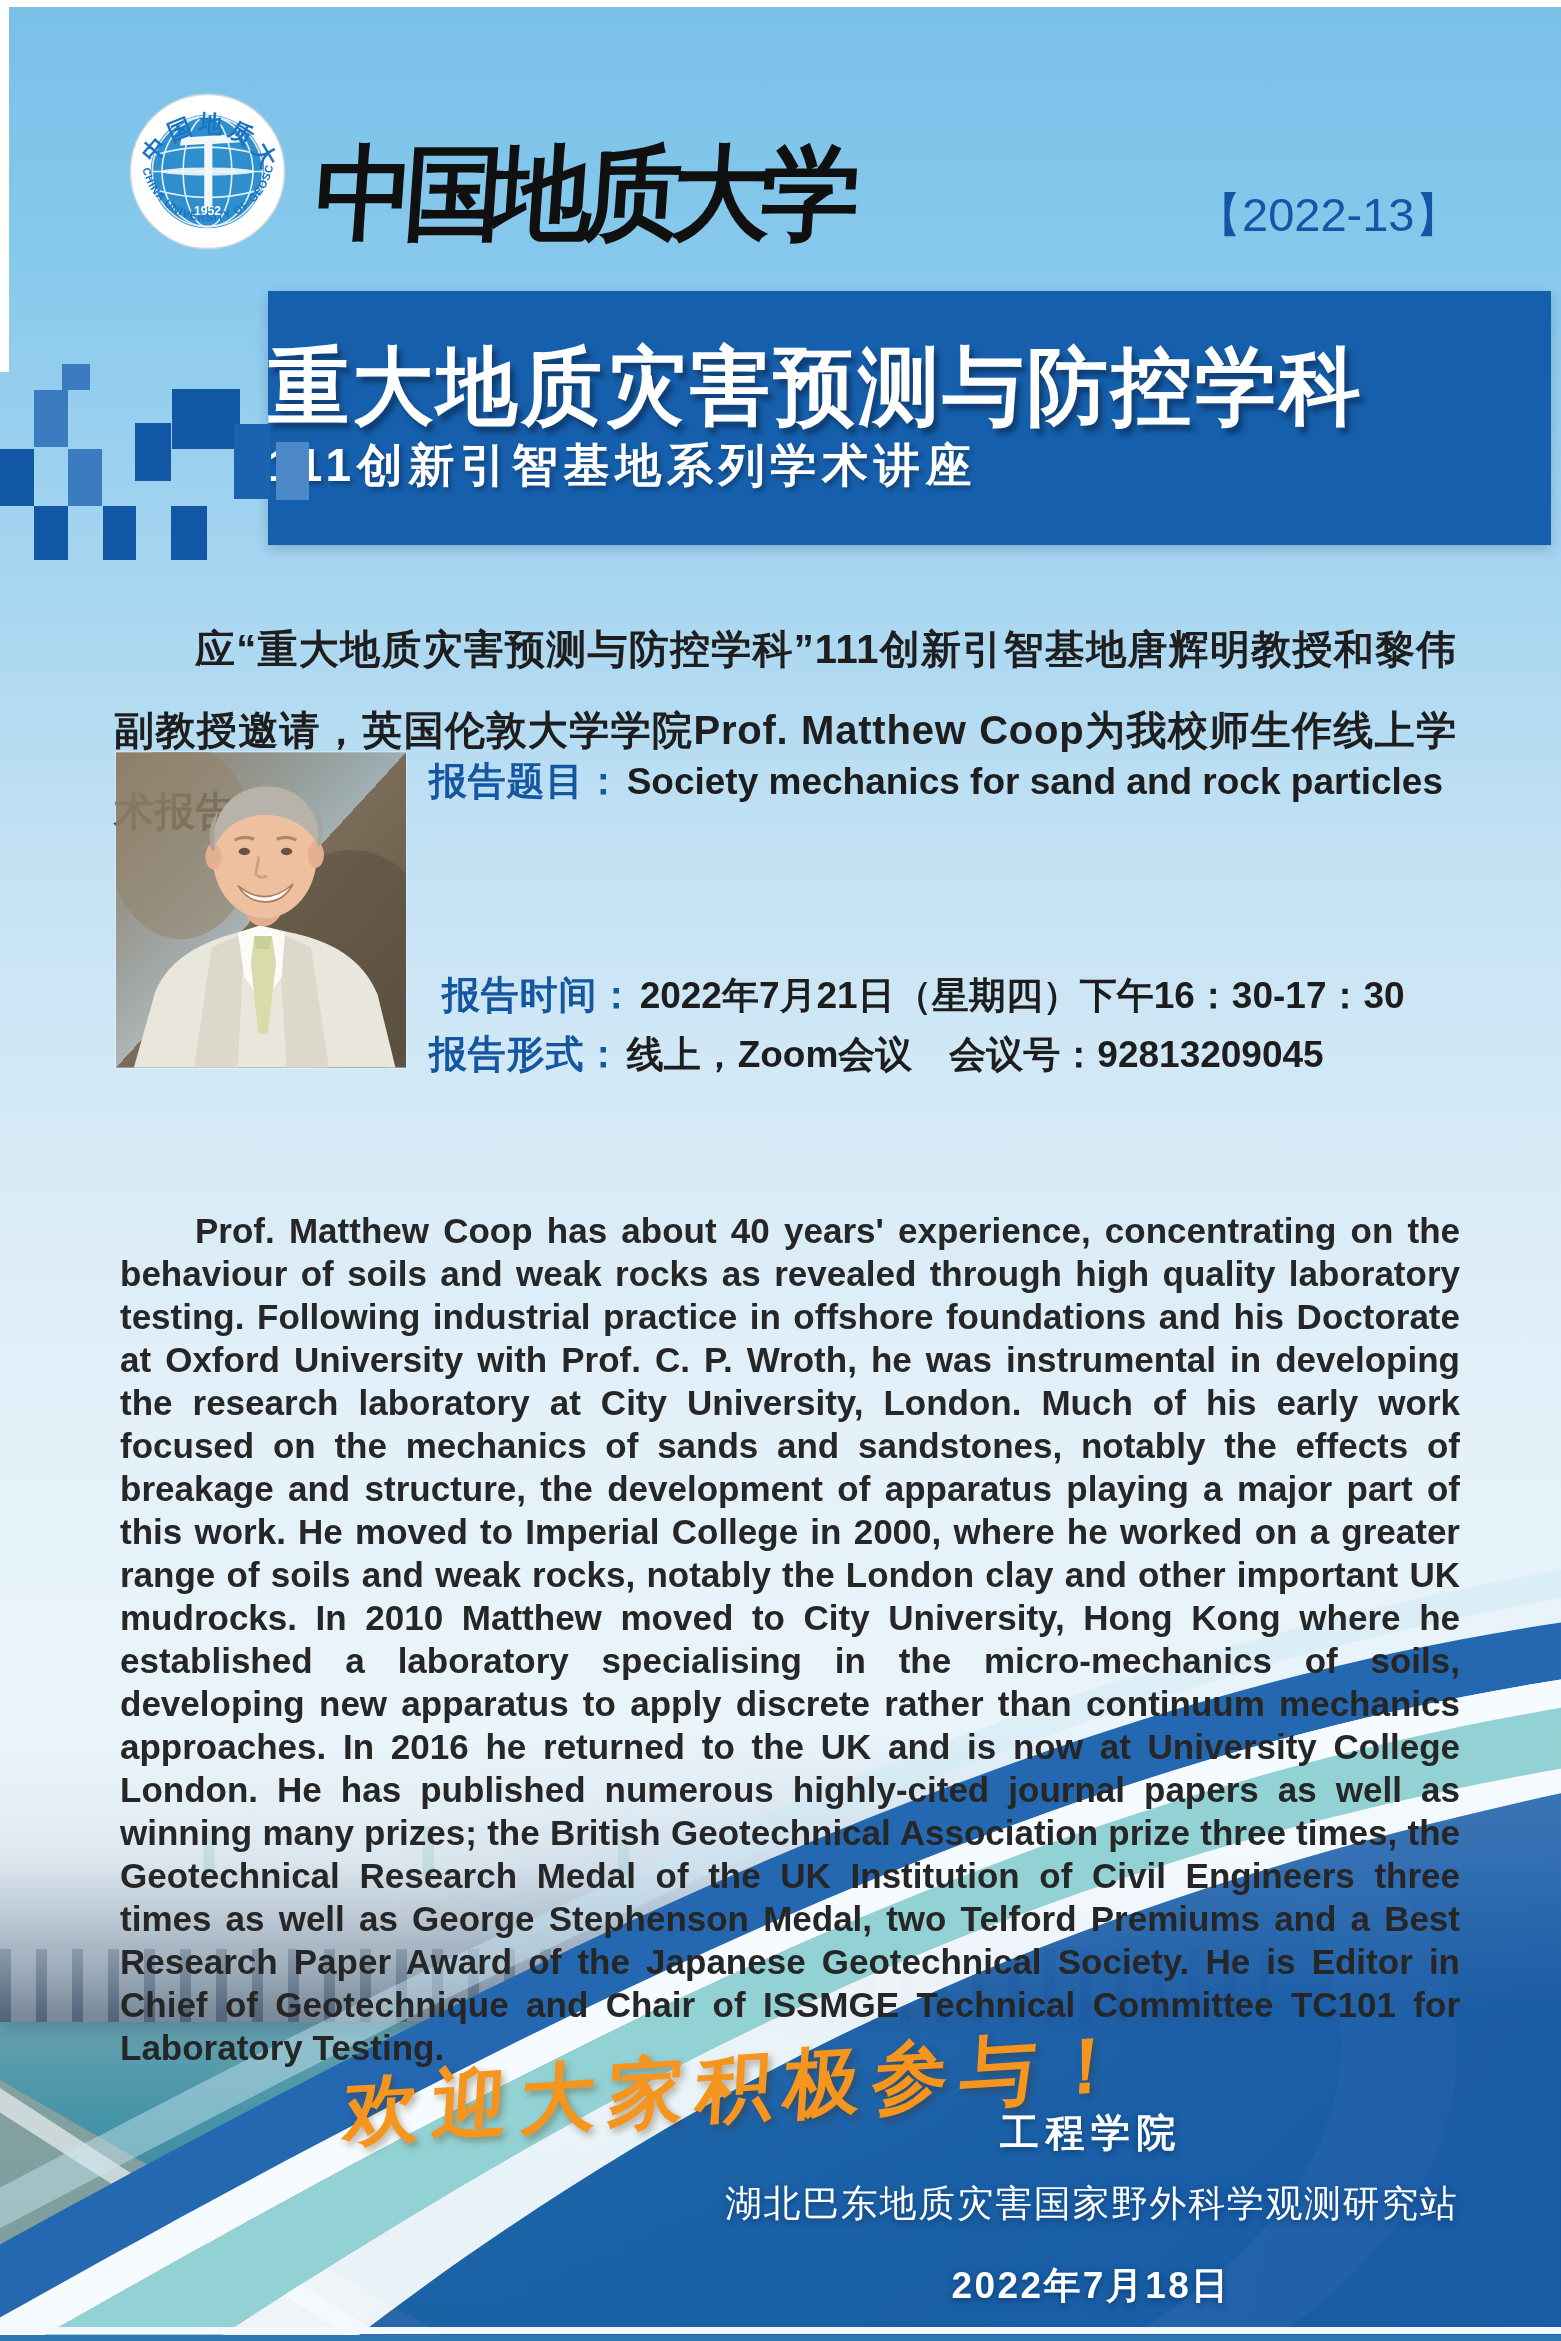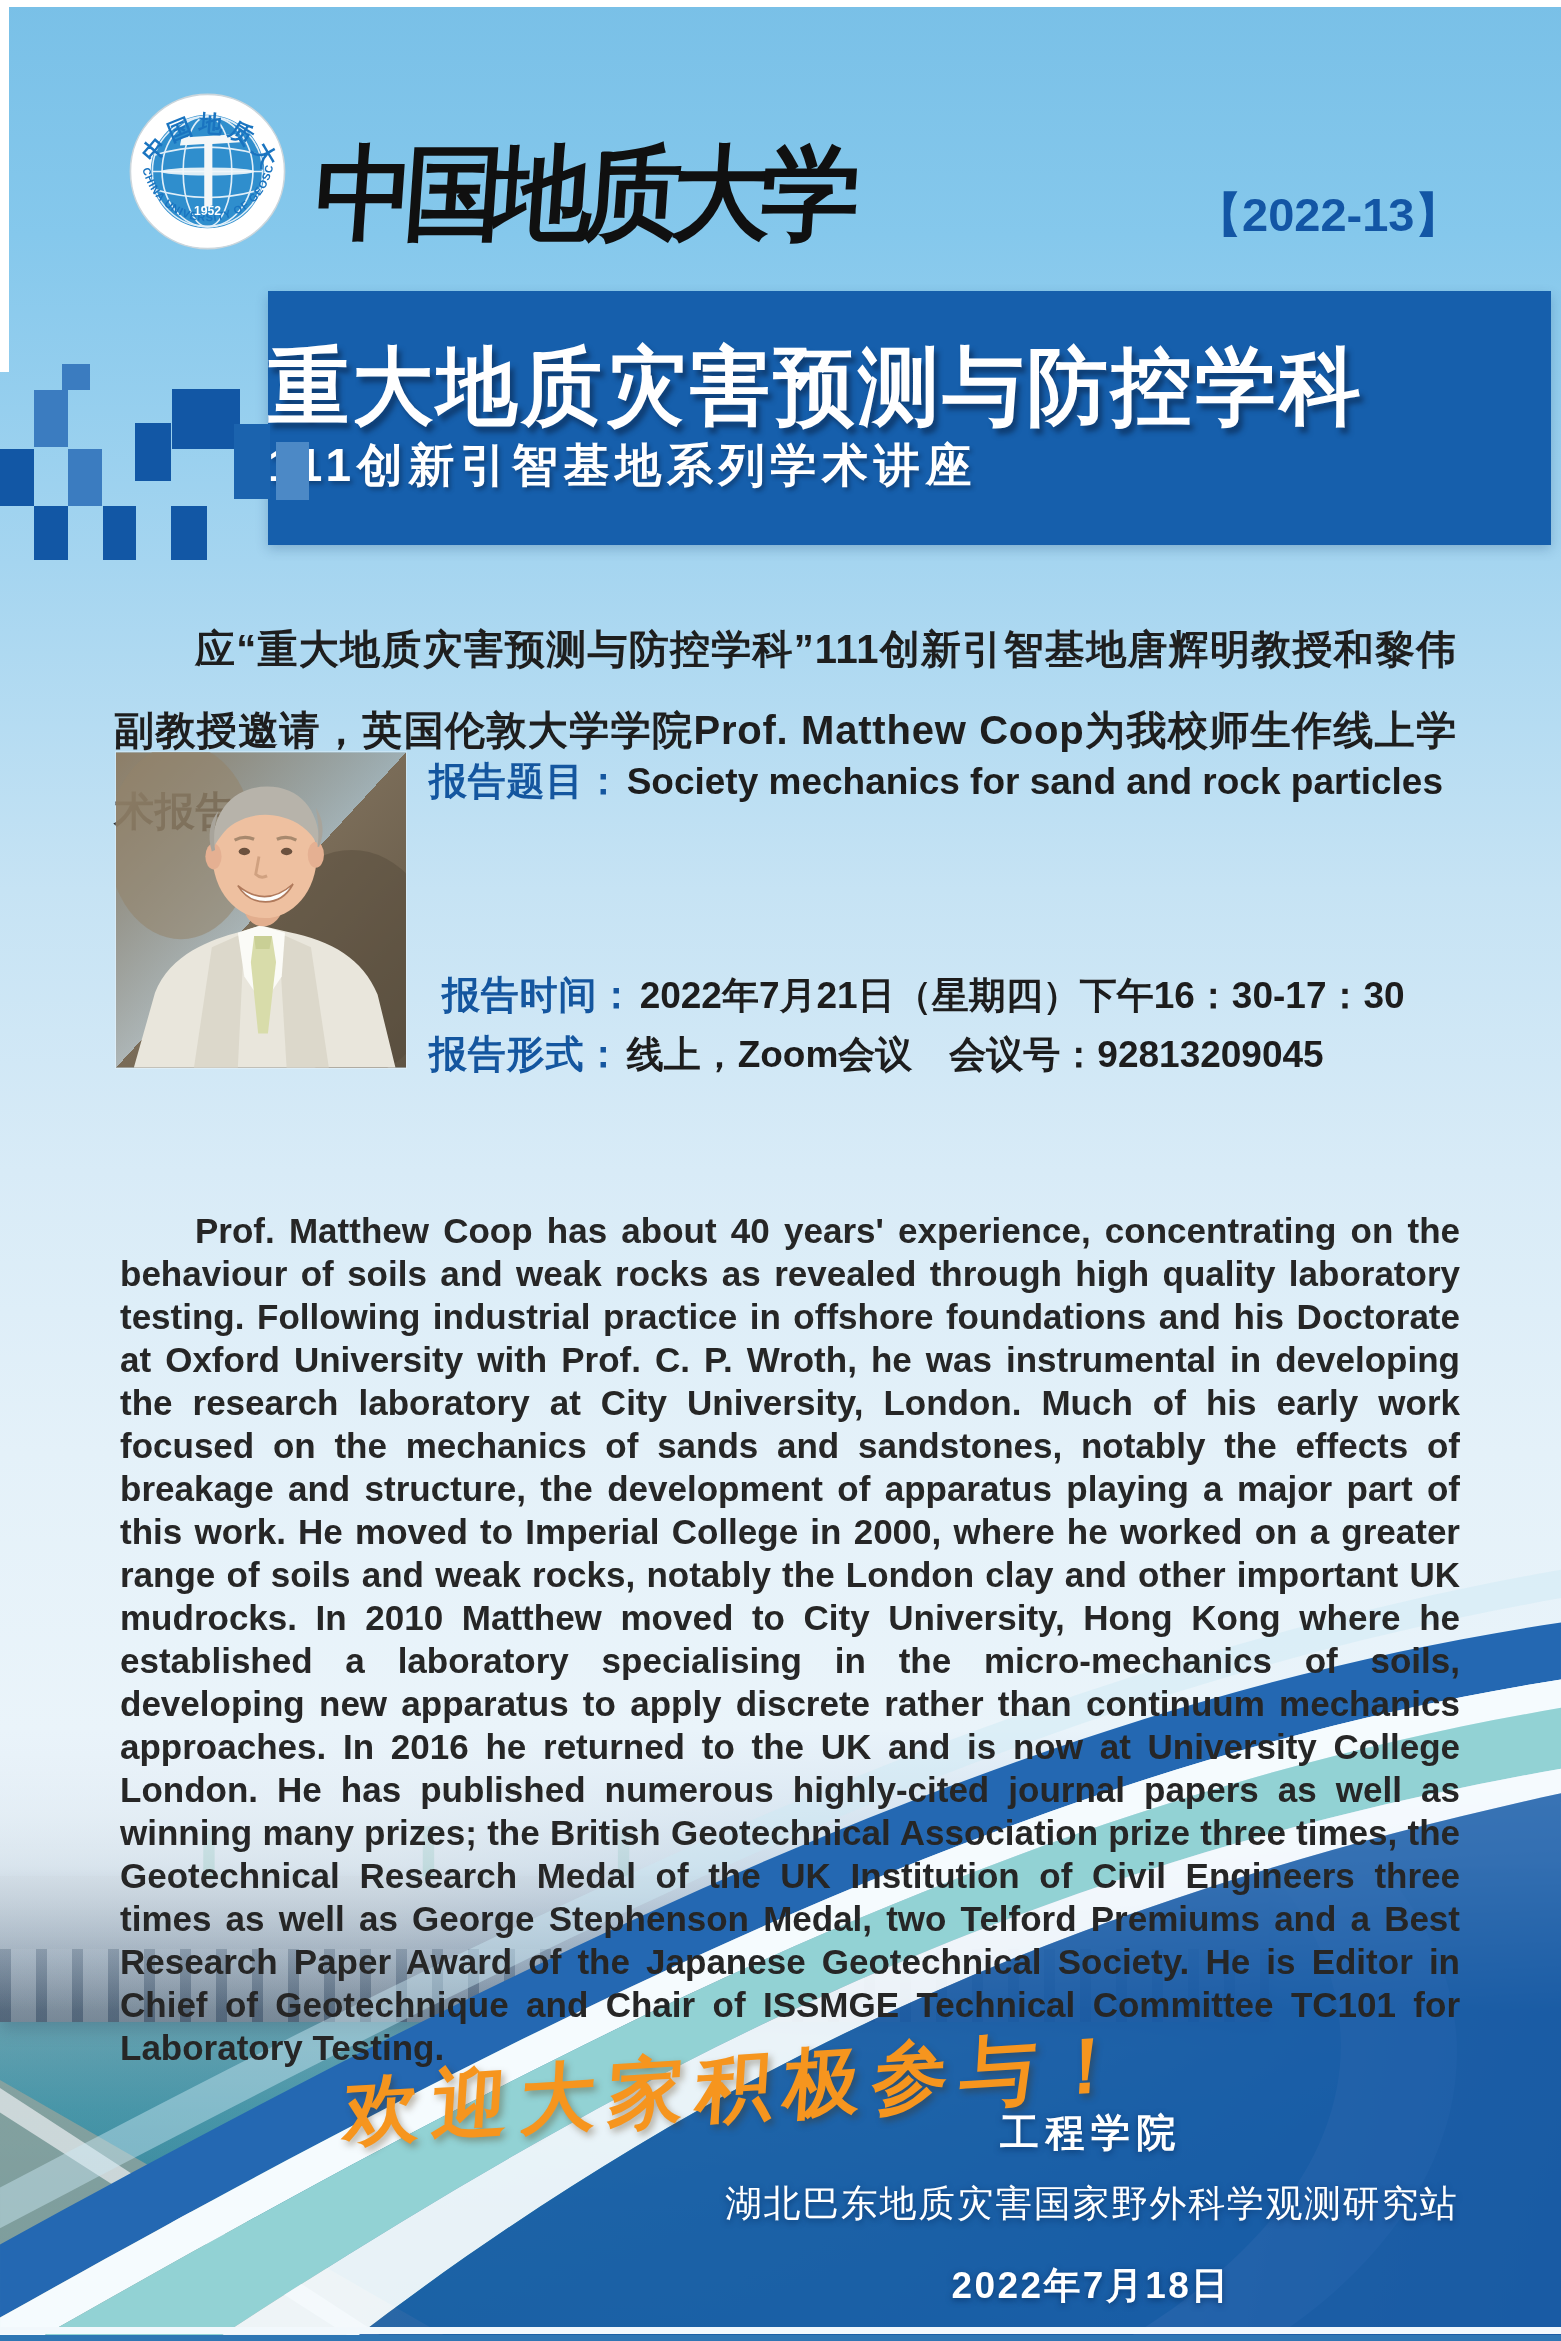--- a/index.html
+++ b/index.html
@@ -16,21 +16,21 @@
   
   .logo-wrap{left:128px;top:92px;width:159px;height:159px;}
   .calligraphy{
     left:316px;top:128px;width:504px;height:114px;
     font-size:99px;font-weight:900;color:#101010;letter-spacing:-9.8px;
     transform:skewX(-4deg) scaleY(1.04);white-space:nowrap;
     font-family:"Liberation Serif", serif;
   }
   .issue-tag{
     left:1195px;top:184px;width:268px;height:57px;
-    font-size:47px;font-weight:700;color:#1356a5;white-space:nowrap;
+    font-size:47px;font-weight:400;color:#1356a5;white-space:nowrap;
   }
 
   
   .banner{
     left:268px;top:291px;width:1283px;height:254px;background:#165fac;
     display:flex;flex-direction:column;align-items:flex-start;justify-content:center;
     box-shadow:0 4.9px 11.4px rgba(20,60,110,.25);
   }
   .banner-title{
     color:#ffffff;font-size:81px;font-weight:900;letter-spacing:3.3px;line-height:96px;

